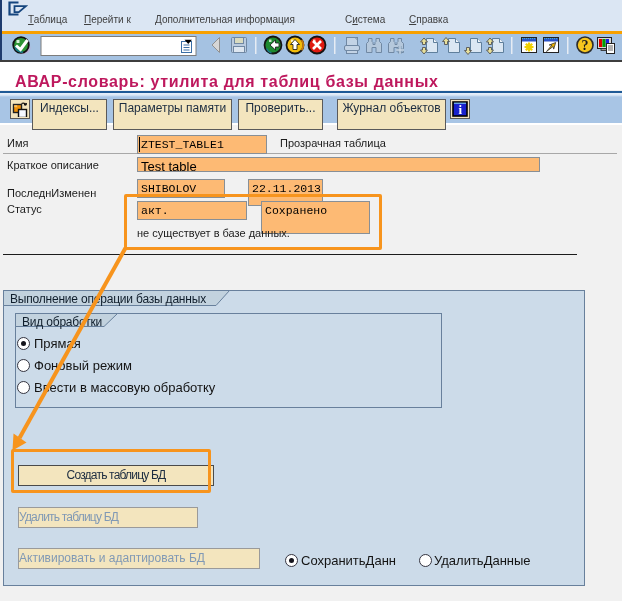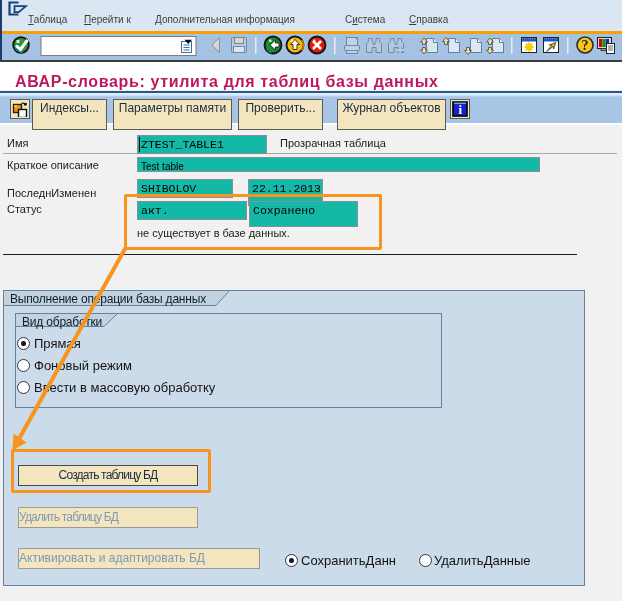--- a/index.html
+++ b/index.html
@@ -17,21 +17,21 @@
   #titlebar{left:0;top:62px;width:622px;height:28px;background:#ffffff;}
   #title{left:15px;top:73px;font-size:16px;font-weight:bold;color:#be185d;white-space:nowrap;letter-spacing:0.65px;}
   #titleline{left:0;top:91px;width:622px;height:2px;background:#1e5a96;}
   #apptb{left:0;top:93px;width:622px;height:30px;background:linear-gradient(#e8f0fa,#dce9f7 2px,#a8c5e5 4px,#a8c5e5);}
   #apptbwhite{left:0;top:123px;width:622px;height:2px;background:#ffffff;}
   .btn{position:absolute;background:#f3e5be;border:1px solid #5a5a5a;
        font-size:12px;color:#1c2c40;text-align:center;box-sizing:border-box;
        white-space:nowrap;}
   .abtn{height:31px;top:99px;line-height:17px;}
   .lbl{position:absolute;font-size:11px;color:#1c1c1c;white-space:nowrap;}
-  .fld{position:absolute;background:#14b8a6;border:1px solid #888f96;box-sizing:border-box;
+  .fld{position:absolute;background:#fdba74;border:1px solid #888f96;box-sizing:border-box;
        font-family:"Liberation Mono",monospace;font-size:11.5px;color:#000;
        padding-left:3px;white-space:nowrap;overflow:hidden;}
   #rowline{left:3px;top:153px;width:614px;height:1px;background:#a8a8a8;}
   #sepline{left:3px;top:254px;width:574px;height:1px;background:#1c1c1c;}
   
   .tray{position:absolute;background:#ccdbe9;border:1px solid #68809c;box-sizing:border-box;}
   .traytab{position:absolute;font-size:12px;color:#101e2c;white-space:nowrap;letter-spacing:-0.2px;}
   
   .radio{position:absolute;width:13px;height:13px;border-radius:50%;
          background:#fff;border:1.5px solid #343440;box-sizing:border-box;}
@@ -179,27 +179,27 @@
 <div class="btn abtn" style="left:113px;width:119px">Параметры памяти</div>
 <div class="btn abtn" style="left:238px;width:85px">Проверить...</div>
 <div class="btn abtn" style="left:337px;width:109px">Журнал объектов</div>
 
 <div class="abs" id="rowline"></div>
 <span class="lbl" style="left:7px;top:137px">Имя</span>
 <div class="fld" style="left:137px;top:135px;width:130px;height:19px;line-height:17px">ZTEST_TABLE1</div>
 <div class="abs" style="left:139px;top:137px;width:1px;height:15px;background:#000"></div>
 <span class="lbl" style="left:280px;top:137px">Прозрачная таблица</span>
 <span class="lbl" style="left:7px;top:159px">Краткое описание</span>
-<div class="fld" style="left:137px;top:157px;width:403px;height:15px;line-height:17px;font-family:'Liberation Sans',sans-serif;font-size:10px">Test table</div>
+<div class="fld" style="left:137px;top:157px;width:403px;height:15px;line-height:17px;font-family:'Liberation Sans',sans-serif;font-size:13px">Test table</div>
 <span class="lbl" style="left:7px;top:187px">ПоследнИзменен</span>
-<div class="fld" style="left:137px;top:179px;width:96px;height:19px;line-height:17px">SHIBOLOV</div>
+<div class="fld" style="left:137px;top:179px;width:88px;height:19px;line-height:17px">SHIBOLOV</div>
 <div class="fld" style="left:248px;top:179px;width:75px;height:27px;line-height:17px">22.11.2013</div>
 <span class="lbl" style="left:7px;top:203px">Статус</span>
 <div class="fld" style="left:137px;top:201px;width:110px;height:19px;line-height:17px">акт.</div>
-<div class="fld" style="left:249px;top:201px;width:109px;height:26px;line-height:17px">Сохранено</div>
+<div class="fld" style="left:261px;top:201px;width:109px;height:33px;line-height:17px">Сохранено</div>
 <span class="lbl" style="left:137px;top:227px">не существует в базе данных.</span>
 <div class="hl" style="left:124px;top:194px;width:258px;height:56px"></div>
 <div class="abs" id="sepline"></div>
 
 <div class="tray" style="left:3px;top:290px;width:582px;height:296px"></div>
 <svg class="abs" style="left:3px;top:290px" width="230" height="17" viewBox="0 0 230 17">
   <path d="M0.5 0.5 H226.5 L213 15.5 H0.5 Z" fill="#c2d2de" stroke="#68809c"></path>
 </svg>
 <span class="traytab" style="left:10px;top:292px">Выполнение операции базы данных</span>
 
@@ -208,21 +208,21 @@
   <path d="M0.5 0.5 H102.5 L89 13.5 H0.5 Z" fill="#c2d2de" stroke="#68809c"></path>
 </svg>
 <span class="traytab" style="left:22px;top:315px">Вид обработки</span>
 <div class="radio sel" style="left:17px;top:337px"></div>
 <span class="rlbl" style="left:34px;top:336px">Прямая</span>
 <div class="radio" style="left:17px;top:359px"></div>
 <span class="rlbl" style="left:34px;top:358px">Фоновый режим</span>
 <div class="radio" style="left:17px;top:381px"></div>
 <span class="rlbl" style="left:34px;top:380px">Ввести в массовую обработку</span>
 
-<div class="btn" style="left:18px;top:465px;width:180px;height:21px;line-height:19px;border-color:#4a4a4a;letter-spacing:-0.8px">Создать таблицу БД</div>
+<div class="btn" style="left:18px;top:465px;width:196px;height:21px;line-height:19px;border-color:#4a4a4a;letter-spacing:-0.8px">Создать таблицу БД</div>
 <div class="hl" style="left:11px;top:449px;width:200px;height:44px"></div>
 <div class="dbtn" style="left:18px;top:507px;width:180px;height:21px;line-height:19px;font-size:12px;letter-spacing:-0.8px">Удалить таблицу БД</div>
 <div class="dbtn" style="left:18px;top:548px;width:242px;height:21px;line-height:19px;font-size:12px">Активировать и адаптировать БД</div>
 <div class="radio sel" style="left:285px;top:554px"></div>
 <span class="rlbl" style="left:301px;top:553px">СохранитьДанн</span>
 <div class="radio" style="left:419px;top:554px"></div>
 <span class="rlbl" style="left:434px;top:553px">УдалитьДанные</span>
 
 <svg class="abs" style="left:0;top:240px" width="140" height="220" viewBox="0 0 140 220">
   <line x1="125.5" y1="8" x2="19.5" y2="198" stroke="#f7941d" stroke-width="4"></line>

